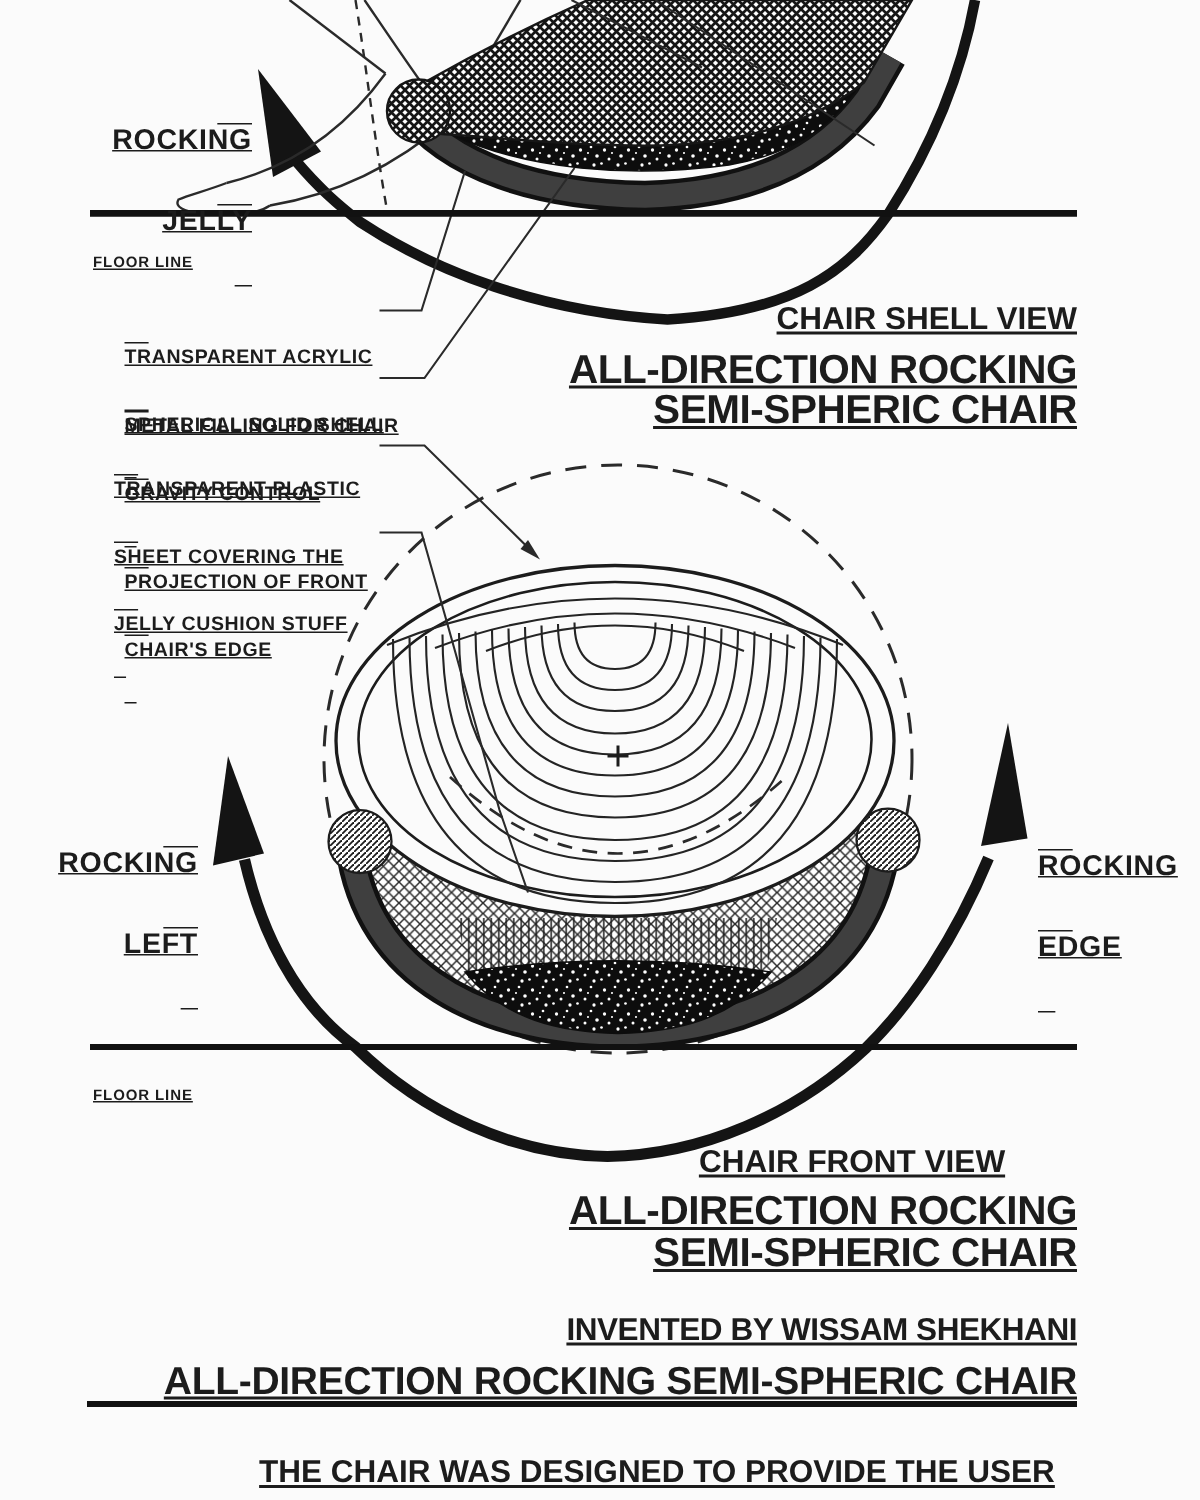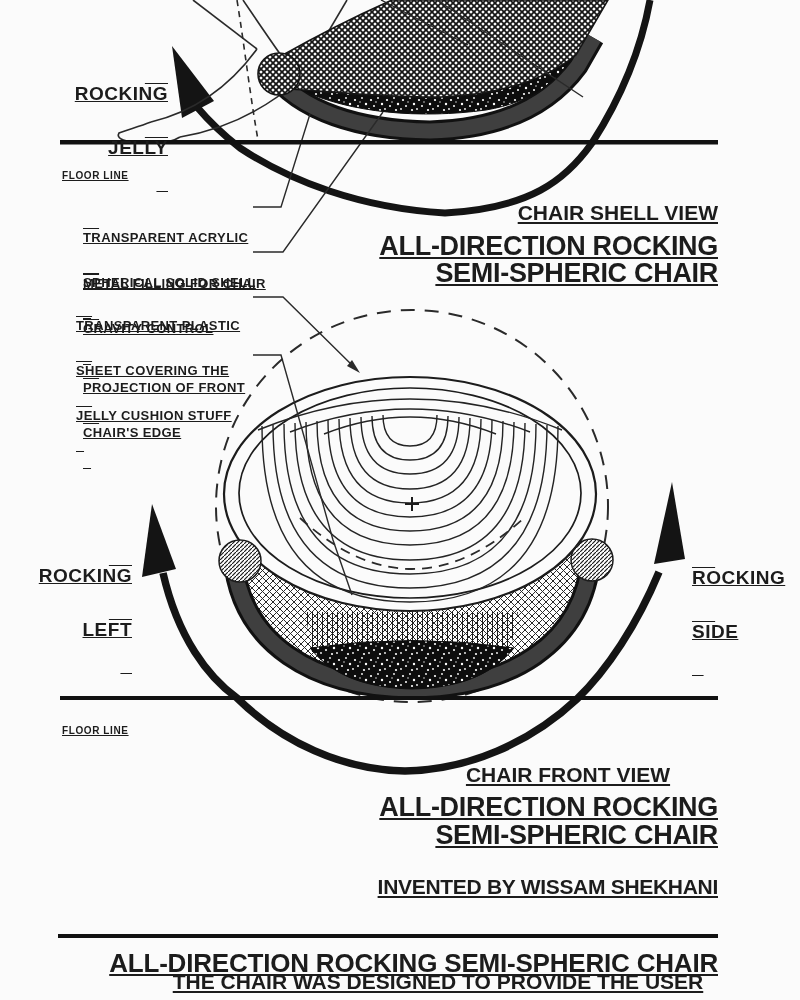--- a/index.html
+++ b/index.html
@@ -192,26 +192,26 @@
   <div class="txt cap right" style="left:418px;top:202px;width:300px;">CHAIR SHELL VIEW</div>
   <div class="txt big right" style="left:318px;top:232px;width:400px;">ALL-DIRECTION ROCKING</div>
   <div class="txt big right" style="left:318px;top:259px;width:400px;">SEMI-SPHERIC CHAIR</div>
 
   <div class="txt rock right" style="left:12px;top:531px;width:120px;">
     <div>ROCKING</div>
     <div>LEFT</div>
   </div>
   <div class="txt rock" style="left:692px;top:533px;">
     <div>ROCKING</div>
-    <div>SIDE</div>
+    <div>EDGE</div>
   </div>
   <div class="txt floor" style="left:62px;top:701px;">FLOOR LINE</div>
 
   <div class="txt cap right" style="left:418px;top:764px;width:300px;text-align:center;">CHAIR FRONT VIEW</div>
   <div class="txt big right" style="left:318px;top:793px;width:400px;">ALL-DIRECTION ROCKING</div>
   <div class="txt big right" style="left:318px;top:821px;width:400px;">SEMI-SPHERIC CHAIR</div>
 
   <div class="txt footer-credit right" style="left:218px;top:875px;width:500px;">INVENTED BY WISSAM SHEKHANI</div>
-  <div class="txt footer-title right" style="left:38px;top:905px;width:680px;margin-top:43px;">ALL-DIRECTION ROCKING SEMI-SPHERIC CHAIR</div>
+  <div class="txt footer-title right" style="left:38px;top:905px;width:680px;">ALL-DIRECTION ROCKING SEMI-SPHERIC CHAIR</div>
   <div class="txt desc" style="left:58px;top:968px;width:760px;">THE CHAIR WAS DESIGNED TO PROVIDE THE USER</div>
   <div class="txt desc" style="left:58px;top:996px;width:760px;">THE FREEDOM TO "ROCK IN ALL DIRECTIONS":</div>
 
 </div>
 
 </body></html>

